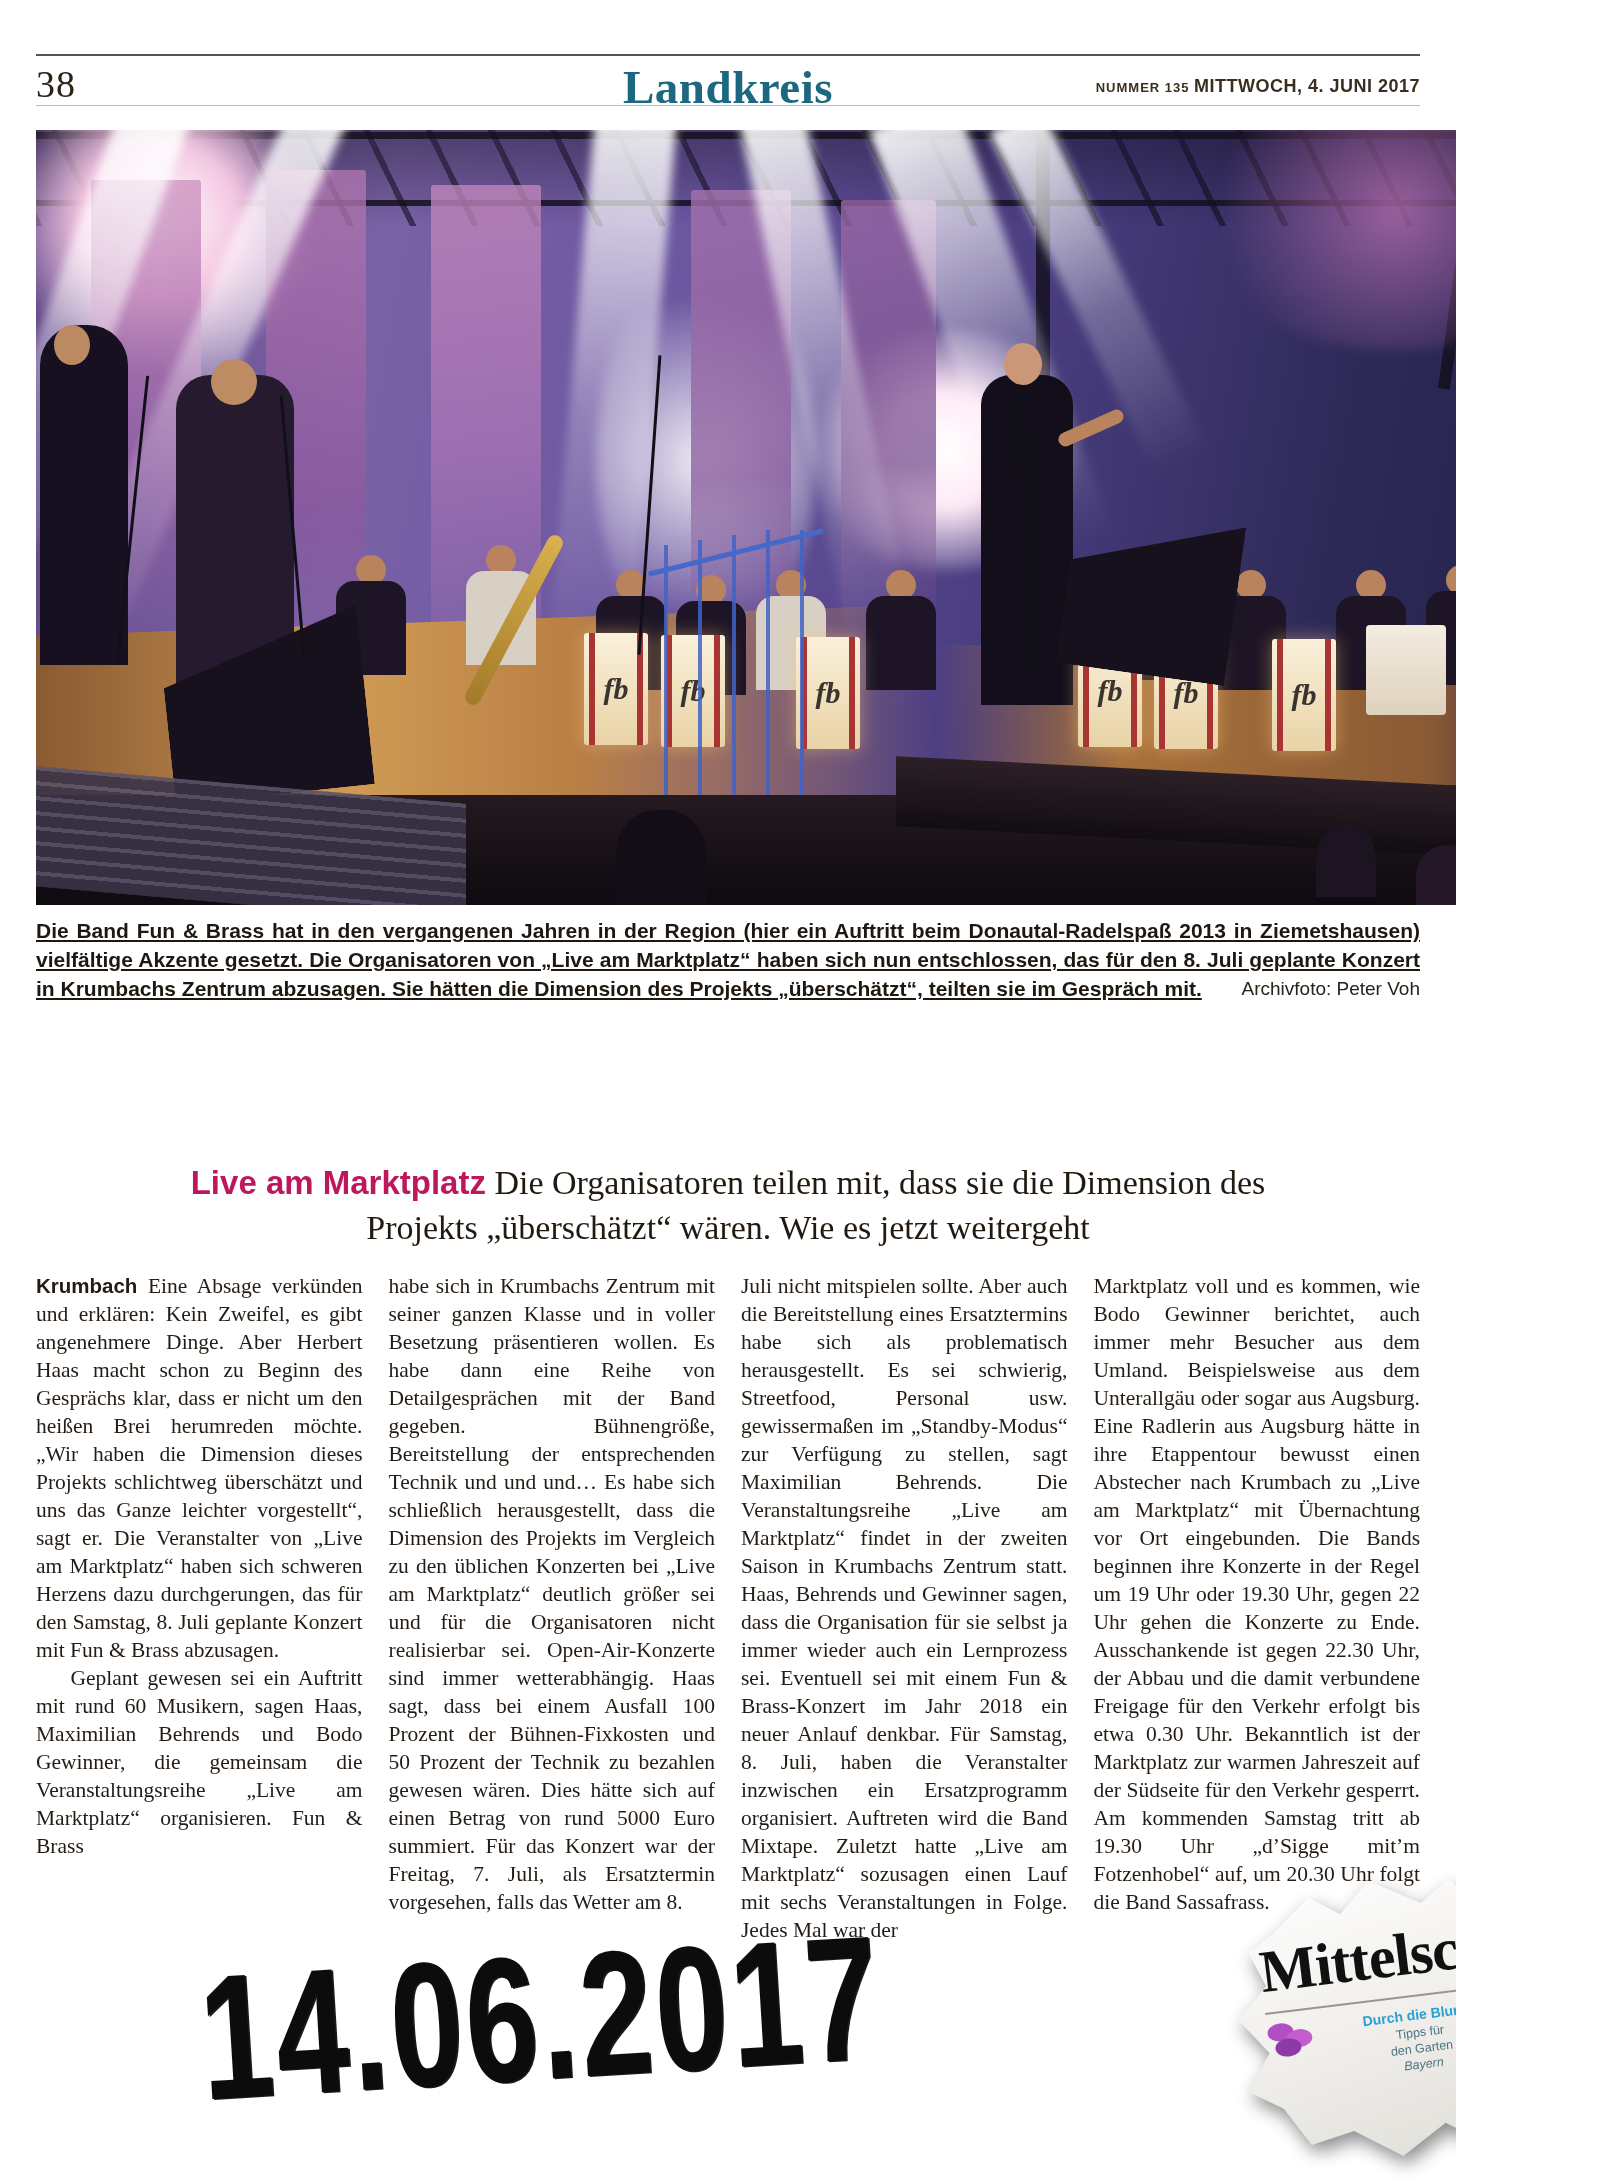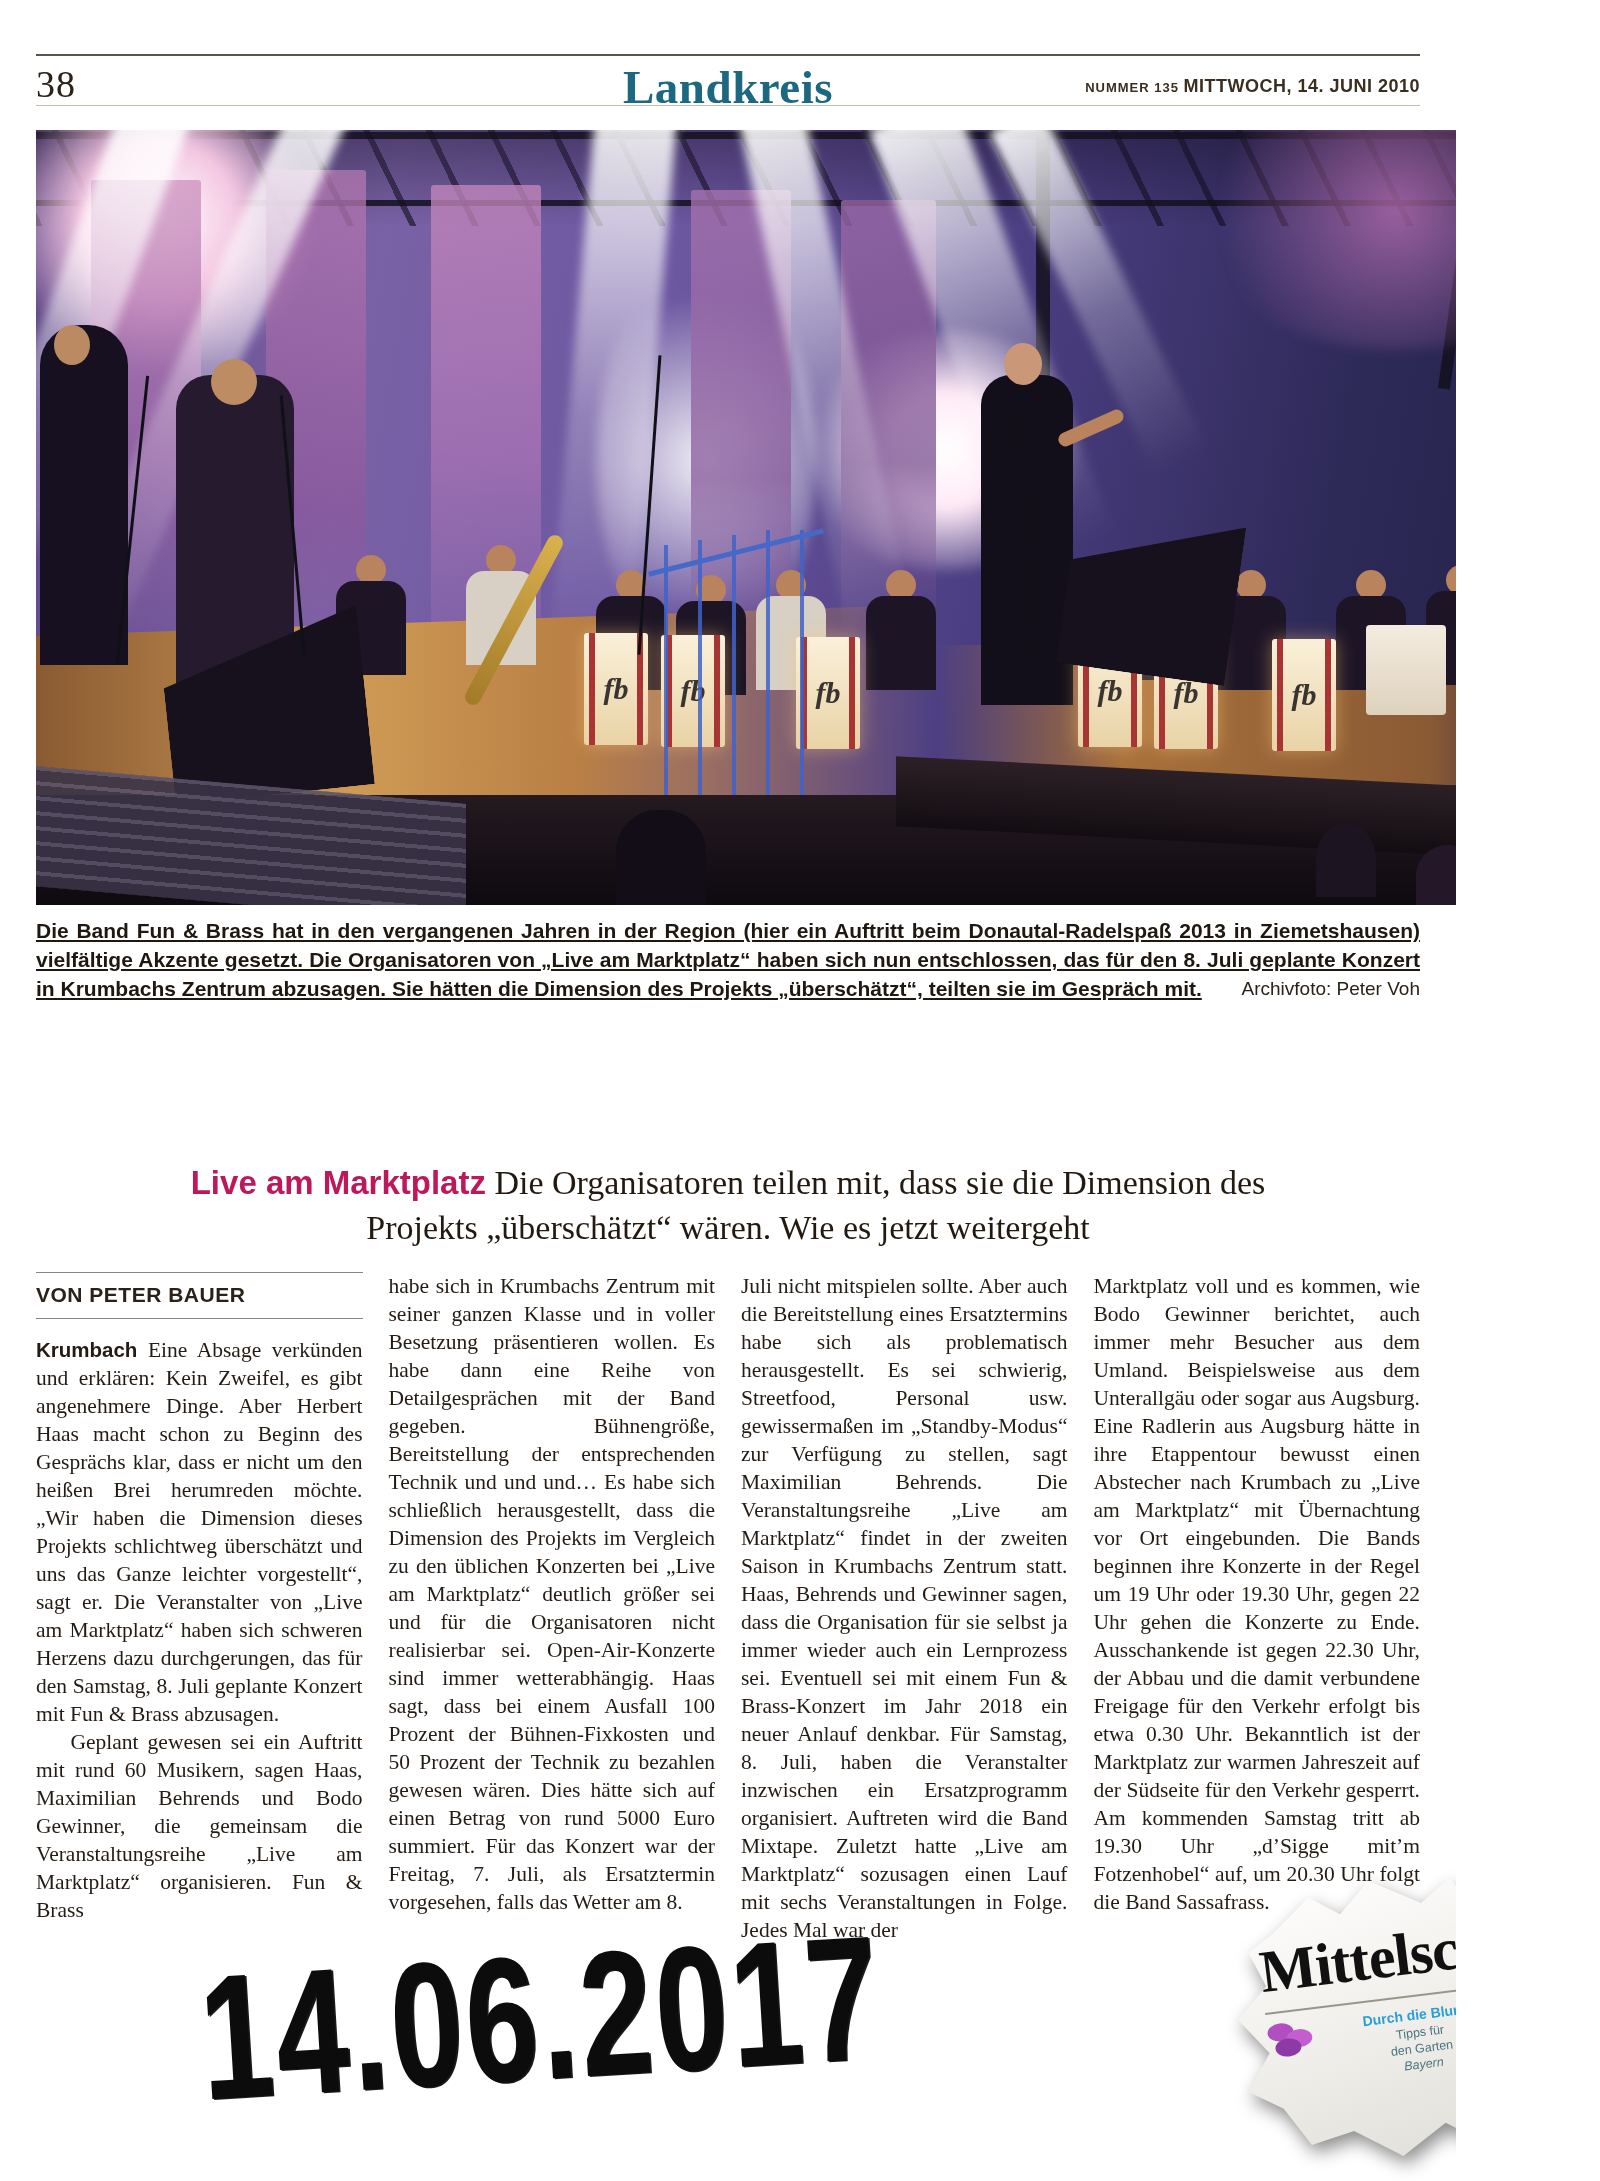--- a/index.html
+++ b/index.html
@@ -105,21 +105,21 @@
 <body>
 
 <div class="page">
 
   <div class="masthead">
     <div class="rule-top"></div>
     <div class="page-num">38</div>
     <div class="section-title">Landkreis</div>
     <div class="issue-line">
       <span class="nr">NUMMER 135</span>
-      <span class="dt">MITTWOCH, 14. JUNI 2010</span>
+      <span class="dt">MITTWOCH, 4. JUNI 2017</span>
     </div>
     <div class="rule-bottom"></div>
   </div>
 
   <div class="photo">
     <div class="ph truss"></div>
     <div class="ph trussbar" style="left:0;top:2px;width:100%;height:7px;"></div>
     <div class="ph trussbar" style="left:0;top:70px;width:100%;height:6px;"></div>
     <div class="ph trussbar" style="left:1000px;top:0;width:14px;height:330px;"></div>
     <div class="ph trussbar" style="left:1420px;top:0;width:12px;height:260px;transform:rotate(8deg);"></div>
@@ -230,21 +230,20 @@
     <span class="credit">Archivfoto: Peter Voh</span>
   </div>
 
   <div class="subdeck">
     <span class="kicker">Live am Marktplatz</span>
     <span>Die Organisatoren teilen mit, dass sie die Dimension des Projekts „überschätzt“ wären. Wie es jetzt weitergeht</span>
   </div>
 
   <div class="body">
     <div class="col">
-      <div class="byline">VON PETER BAUER</div>
       <p><span class="lead">Krumbach</span> <span>Eine Absage verkünden und erklären: Kein Zweifel, es gibt angenehmere Dinge. Aber Herbert Haas macht schon zu Beginn des Gesprächs klar, dass er nicht um den heißen Brei herumreden möchte. „Wir haben die Dimension dieses Projekts schlichtweg überschätzt und uns das Ganze leichter vorgestellt“, sagt er. Die Veranstalter von „Live am Marktplatz“ haben sich schweren Herzens dazu durchgerungen, das für den Samstag, 8. Juli geplante Konzert mit Fun &amp; Brass abzusagen.</span></p>
       <p class="indent">Geplant gewesen sei ein Auftritt mit rund 60 Musikern, sagen Haas, Maximilian Behrends und Bodo Gewinner, die gemeinsam die Veranstaltungsreihe „Live am Marktplatz“ organisieren. Fun &amp; Brass</p>
     </div>
     <div class="col">
       <p>habe sich in Krumbachs Zentrum mit seiner ganzen Klasse und in voller Besetzung präsentieren wollen. Es habe dann eine Reihe von Detailgesprächen mit der Band gegeben. Bühnengröße, Bereitstellung der entsprechenden Technik und und und… Es habe sich schließlich herausgestellt, dass die Dimension des Projekts im Vergleich zu den üblichen Konzerten bei „Live am Marktplatz“ deutlich größer sei und für die Organisatoren nicht realisierbar sei. Open-Air-Konzerte sind immer wetterabhängig. Haas sagt, dass bei einem Ausfall 100 Prozent der Bühnen-Fixkosten und 50 Prozent der Technik zu bezahlen gewesen wären. Dies hätte sich auf einen Betrag von rund 5000 Euro summiert. Für das Konzert war der Freitag, 7. Juli, als Ersatztermin vorgesehen, falls das Wetter am 8.</p>
     </div>
     <div class="col">
       <p>Juli nicht mitspielen sollte. Aber auch die Bereitstellung eines Ersatztermins habe sich als problematisch herausgestellt. Es sei schwierig, Streetfood, Personal usw. gewissermaßen im „Standby-Modus“ zur Verfügung zu stellen, sagt Maximilian Behrends. Die Veranstaltungsreihe „Live am Marktplatz“ findet in der zweiten Saison in Krumbachs Zentrum statt. Haas, Behrends und Gewinner sagen, dass die Organisation für sie selbst ja immer wieder auch ein Lernprozess sei. Eventuell sei mit einem Fun &amp; Brass-Konzert im Jahr 2018 ein neuer Anlauf denkbar. Für Samstag, 8. Juli, haben die Veranstalter inzwischen ein Ersatzprogramm organisiert. Auftreten wird die Band Mixtape. Zuletzt hatte „Live am Marktplatz“ sozusagen einen Lauf mit sechs Veranstaltungen in Folge. Jedes Mal war der</p>
     </div>
     <div class="col">

